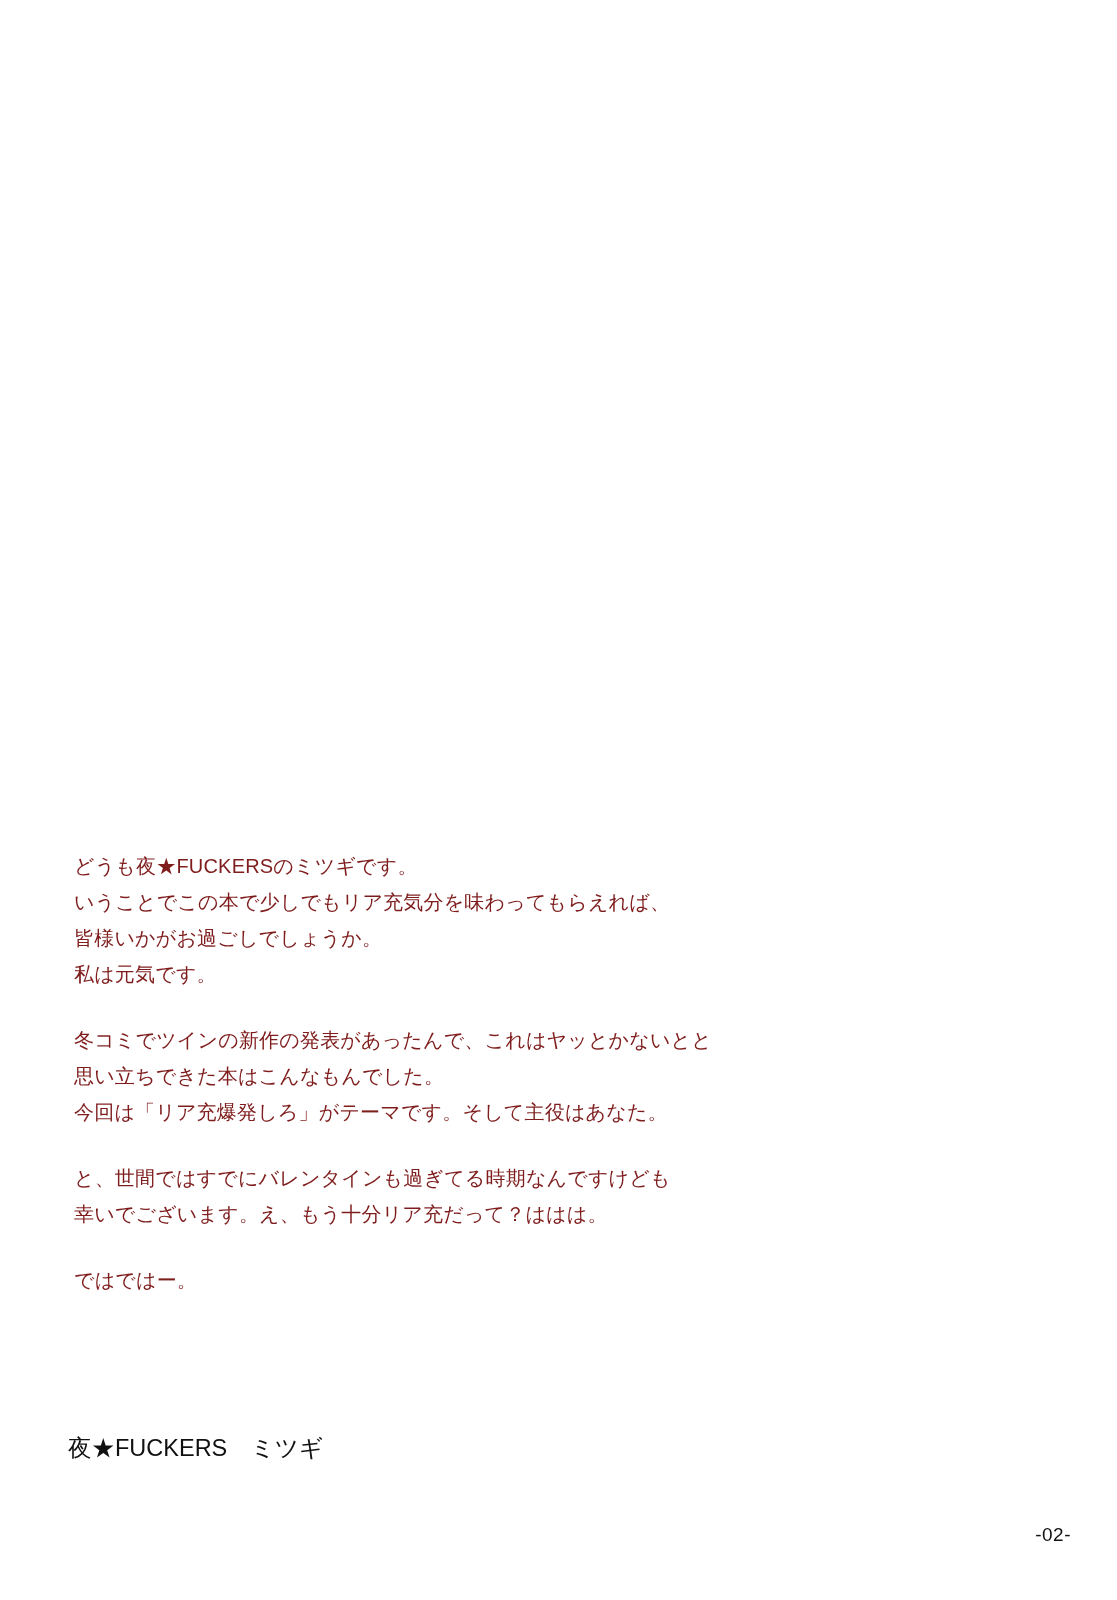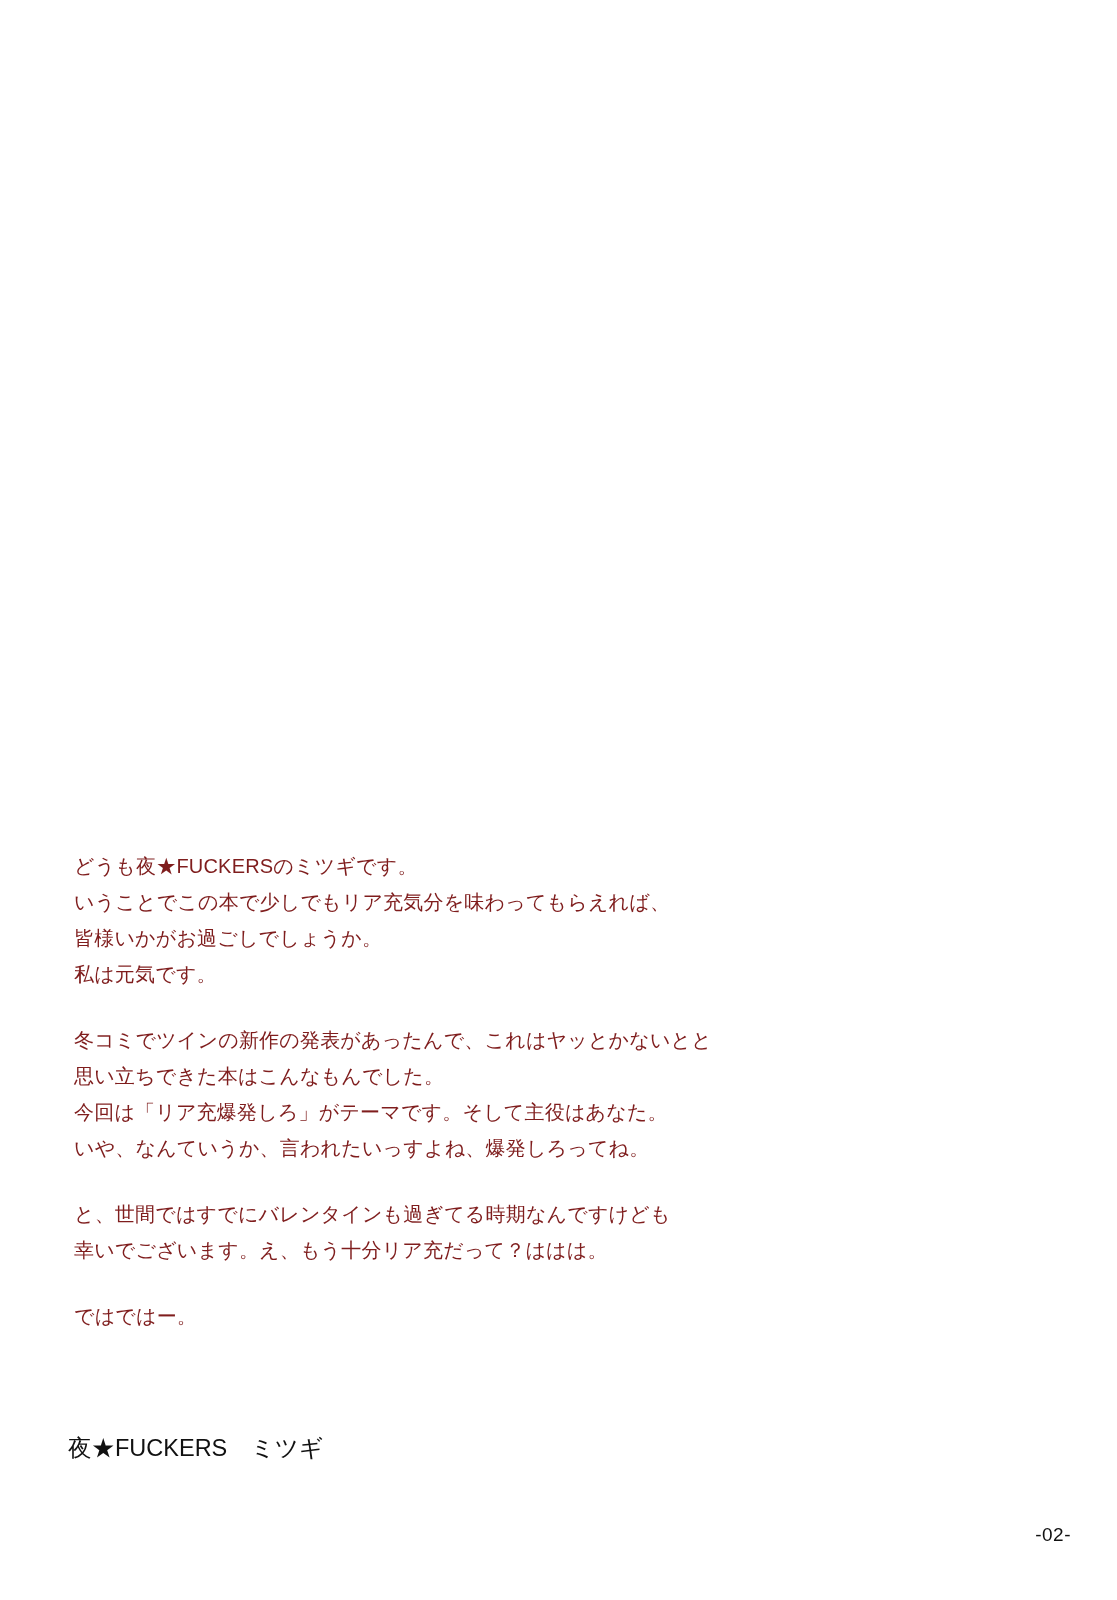--- a/index.html
+++ b/index.html
@@ -67,21 +67,20 @@
       <div class="line">どうも夜★FUCKERSのミツギです。</div>
       <div class="line">いうことでこの本で少しでもリア充気分を味わってもらえれば、</div>
       <div class="line">皆様いかがお過ごしでしょうか。</div>
       <div class="line">私は元気です。</div>
     </div>
 
     <div class="para">
       <div class="line">冬コミでツインの新作の発表があったんで、これはヤッとかないとと</div>
       <div class="line">思い立ちできた本はこんなもんでした。</div>
       <div class="line">今回は「リア充爆発しろ」がテーマです。そして主役はあなた。</div>
-      <div class="line">いや、なんていうか、言われたいっすよね、爆発しろってね。</div>
     </div>
 
     <div class="para">
       <div class="line">と、世間ではすでにバレンタインも過ぎてる時期なんですけども</div>
       <div class="line">幸いでございます。え、もう十分リア充だって？ははは。</div>
     </div>
 
     <div class="para">
       <div class="line">ではではー。</div>
     </div>

